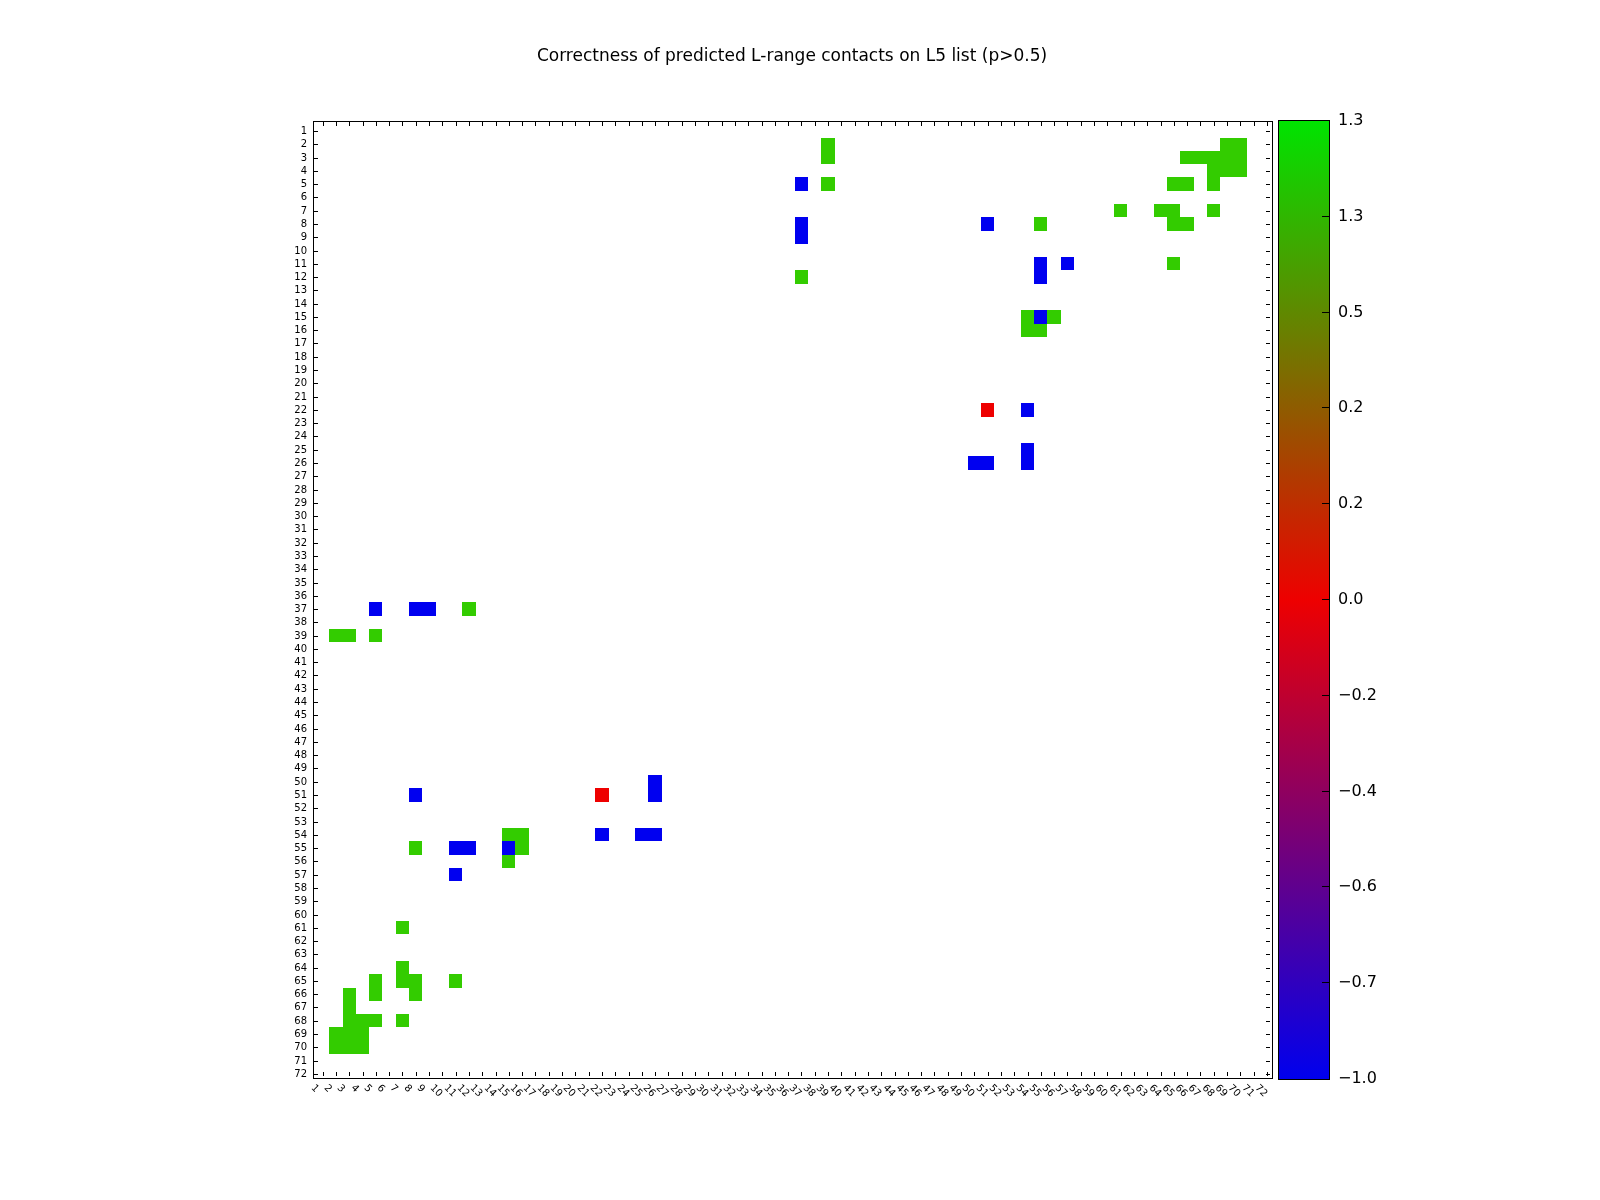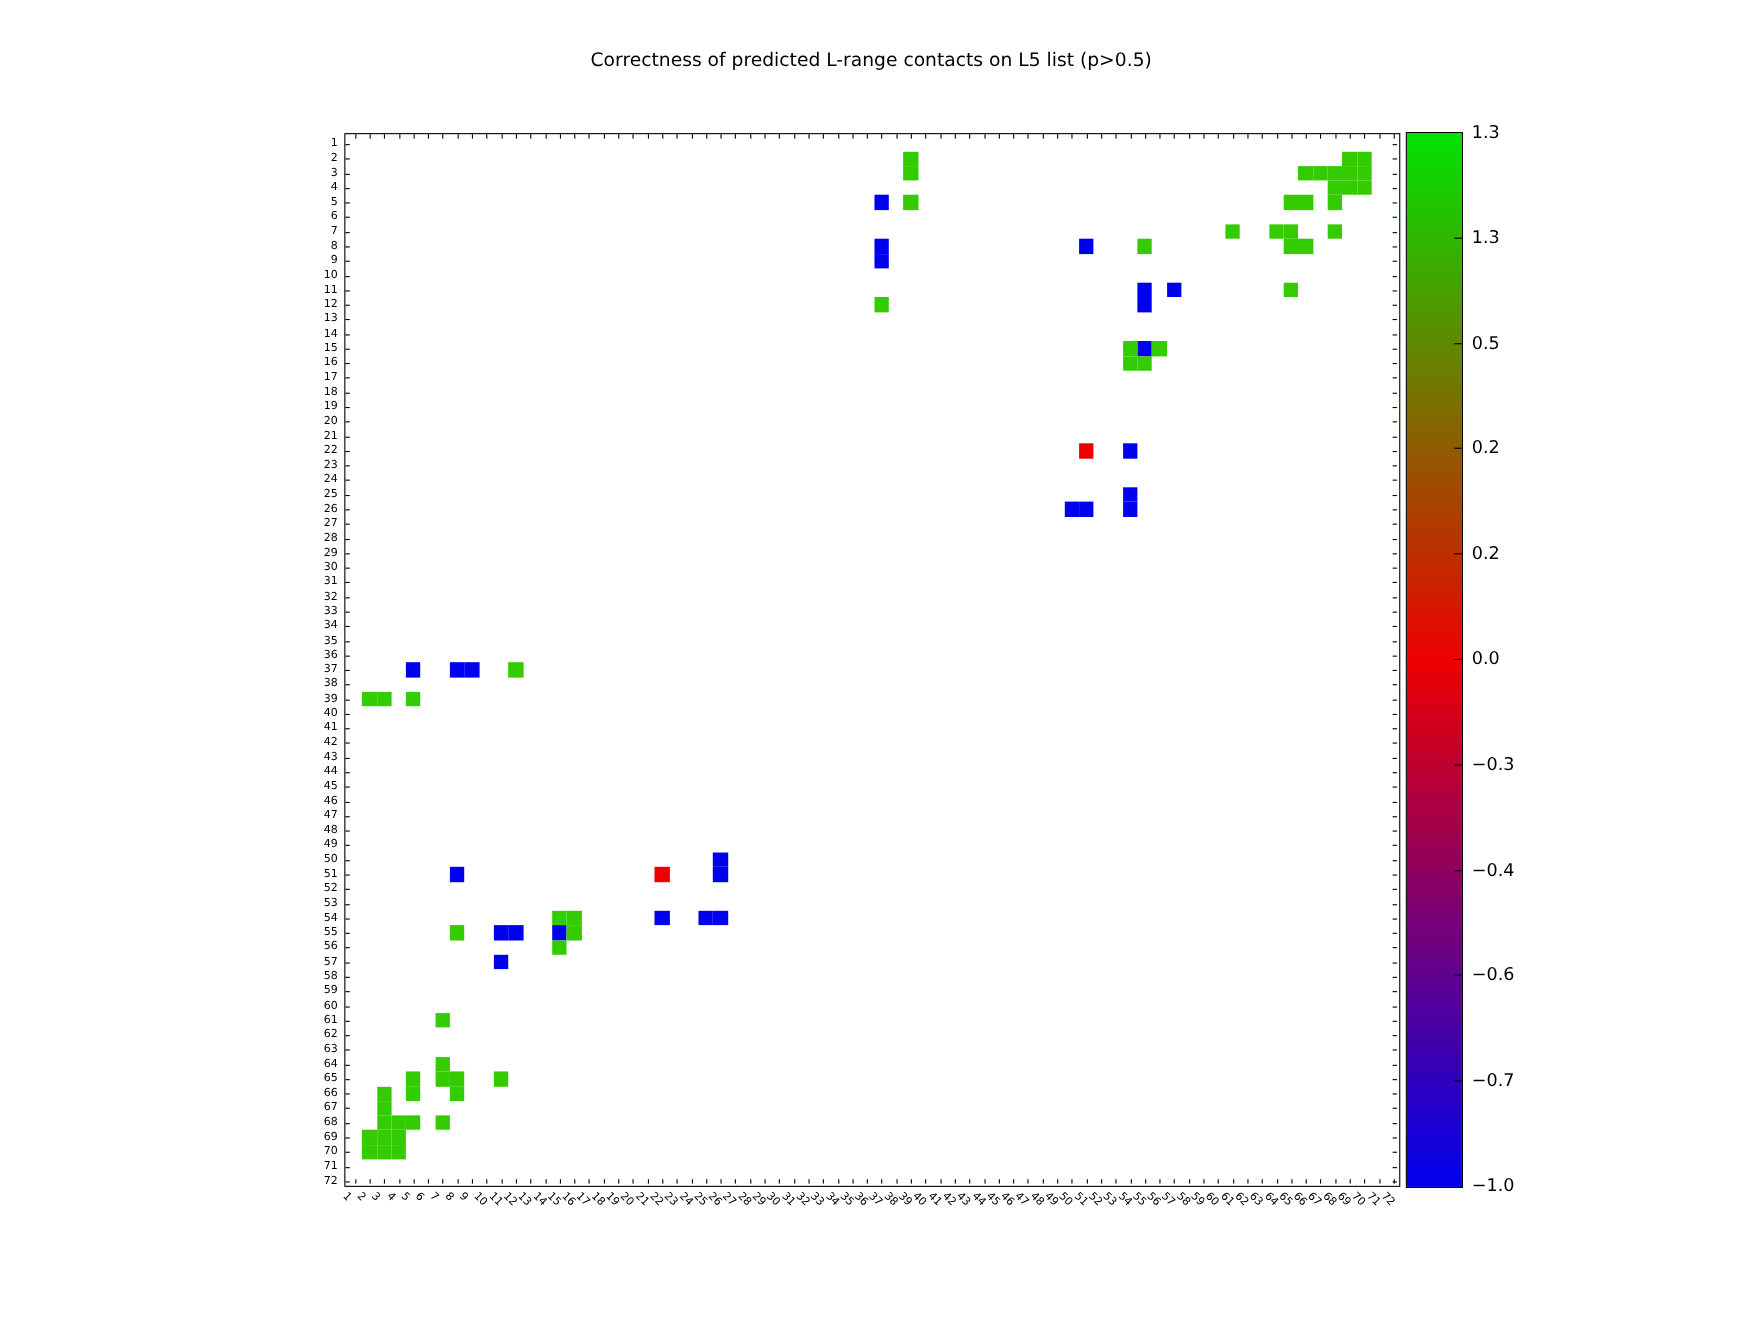--- a/index.html
+++ b/index.html
@@ -411,21 +411,21 @@
       <div class="cblab" style="top: 206.8px;">1.3</div>
       <div class="cbtick" style="top: 311.6px;"></div>
       <div class="cblab" style="top: 302.6px;">0.5</div>
       <div class="cbtick" style="top: 407.4px;"></div>
       <div class="cblab" style="top: 398.4px;">0.2</div>
       <div class="cbtick" style="top: 503.2px;"></div>
       <div class="cblab" style="top: 494.2px;">0.2</div>
       <div class="cbtick" style="top: 599px;"></div>
       <div class="cblab" style="top: 590px;">0.0</div>
       <div class="cbtick" style="top: 694.8px;"></div>
-      <div class="cblab" style="top: 685.8px;">−0.3</div>
+      <div class="cblab" style="top: 685.8px;">−0.2</div>
       <div class="cbtick" style="top: 790.6px;"></div>
       <div class="cblab" style="top: 781.6px;">−0.4</div>
       <div class="cbtick" style="top: 886.4px;"></div>
       <div class="cblab" style="top: 877.4px;">−0.6</div>
       <div class="cbtick" style="top: 982.2px;"></div>
       <div class="cblab" style="top: 973.2px;">−0.7</div>
       <div class="cblab" style="top: 1069px;">−1.0</div>
     </div>
   <div id="axis-annot">
       <div class="ylab" style="left: 275px; top: 125px;">1</div>

